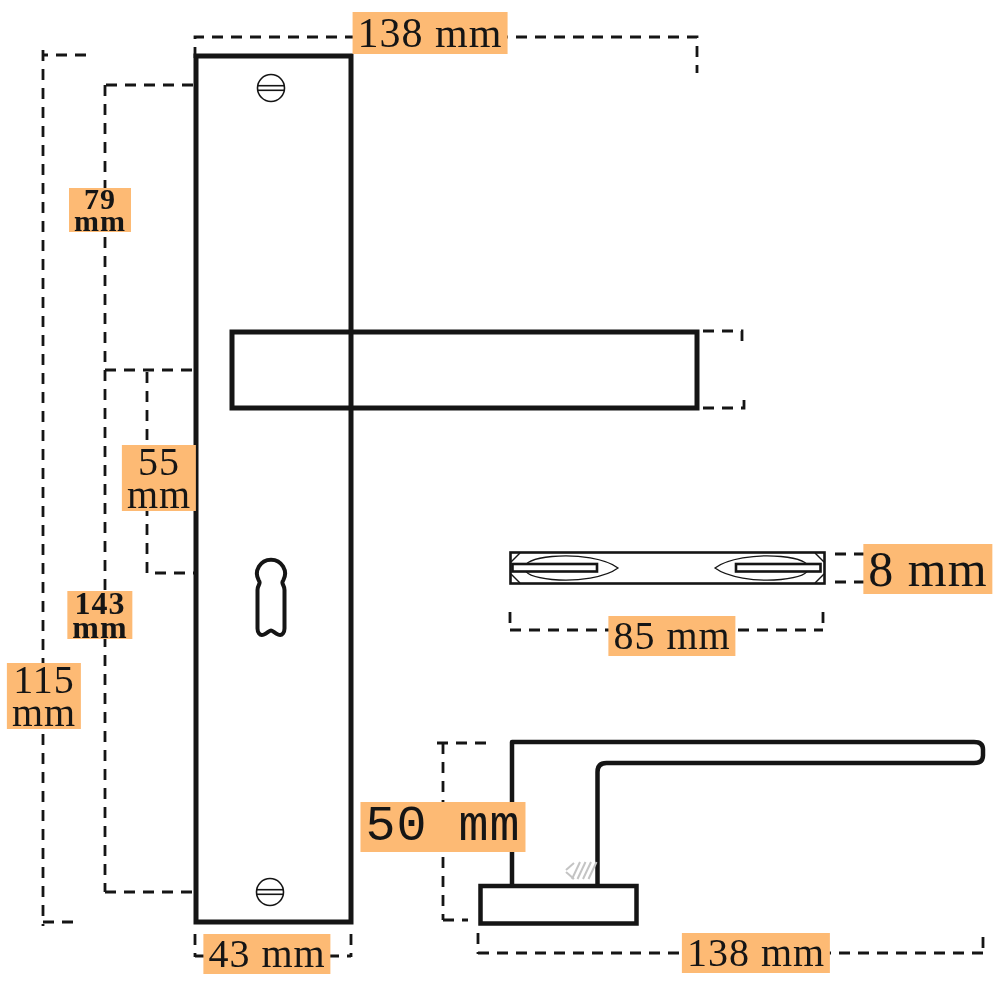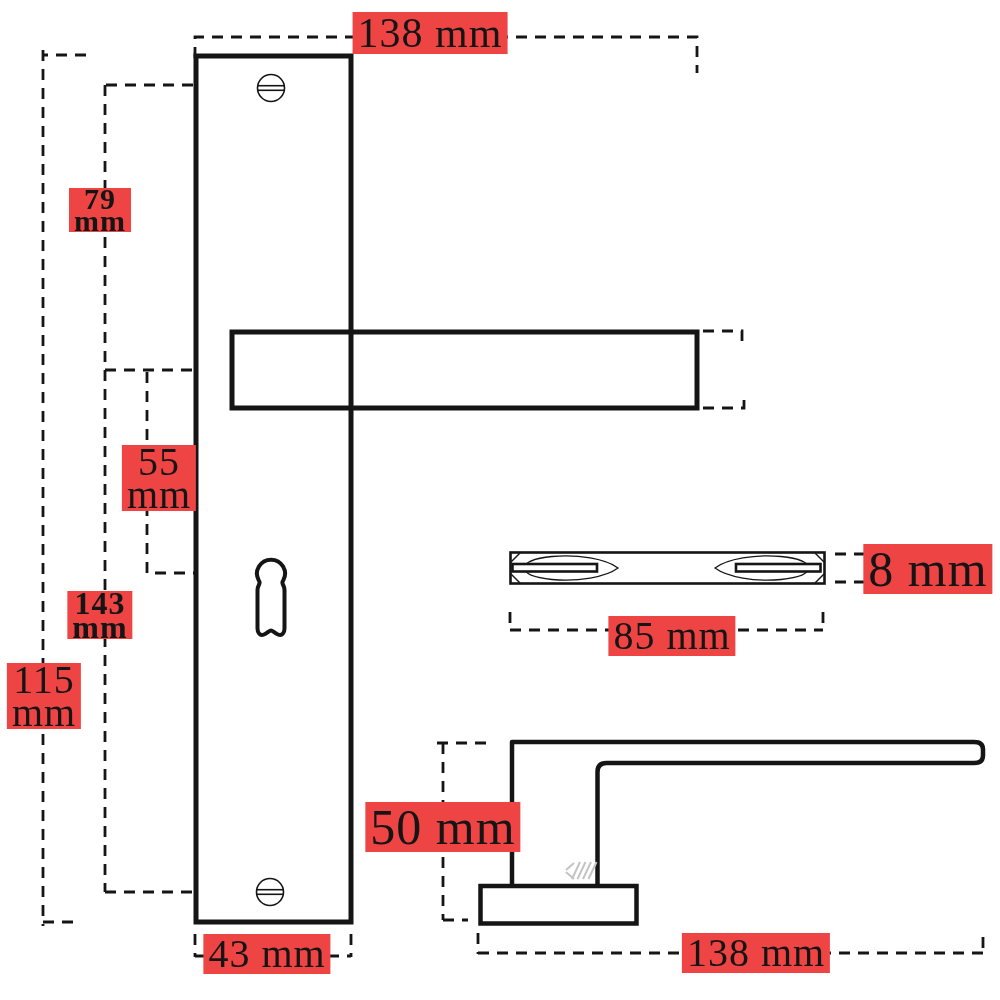--- a/index.html
+++ b/index.html
@@ -1,19 +1,19 @@
 <!DOCTYPE html>
 <html><head>
 <meta charset="utf-8">
 <style>
   html,body{margin:0;padding:0;background:#fff;}
   #stage{position:relative;width:1000px;height:1000px;background:#fff;overflow:hidden;
          font-family:"Liberation Serif","DejaVu Serif",serif;color:#151515;}
   #linework{position:absolute;left:0;top:0;}
-  .dim{position:absolute;transform:translate(-50%,-50%);background:#ef4444;color:#151515;
+  .dim{position:absolute;transform:translate(-50%,-50%);background:#fdba74;color:#151515;
        white-space:nowrap;text-align:center;padding:0 5px;letter-spacing:1px;line-height:1;}
   .dim span{display:block;}
   .fs42{font-size:42px;} .fs40{font-size:40px;} .fs38{font-size:50px;} .fs36{font-size:36px;}
   .small-bold{font-weight:bold;}
   .fs30{font-size:30px;line-height:22px;} .fs28{font-size:32px;line-height:24px;} .lh33{line-height:33px;}
 </style>
 </head>
 <body>
 
 <div id="stage">
@@ -114,17 +114,17 @@
     <span>115</span>
     <span>mm</span>
   </div>
 
   <div class="dim fs40" style="left:267px;top:954px;">43 mm</div>
 
   <div class="dim fs38" style="left:928px;top:569px;">8 mm</div>
 
   <div class="dim fs40" style="left:672px;top:636px;">85 mm</div>
 
-  <div class="dim fs38" style="left:443px;top:827px;">50 mm</div>
+  <div class="dim fs38" style="left:443px;top:827px;font-family:Liberation Mono, monospace;">50 mm</div>
 
   <div class="dim fs40" style="left:756px;top:953px;">138 mm</div>
 
 </div>
 
 </body></html>

